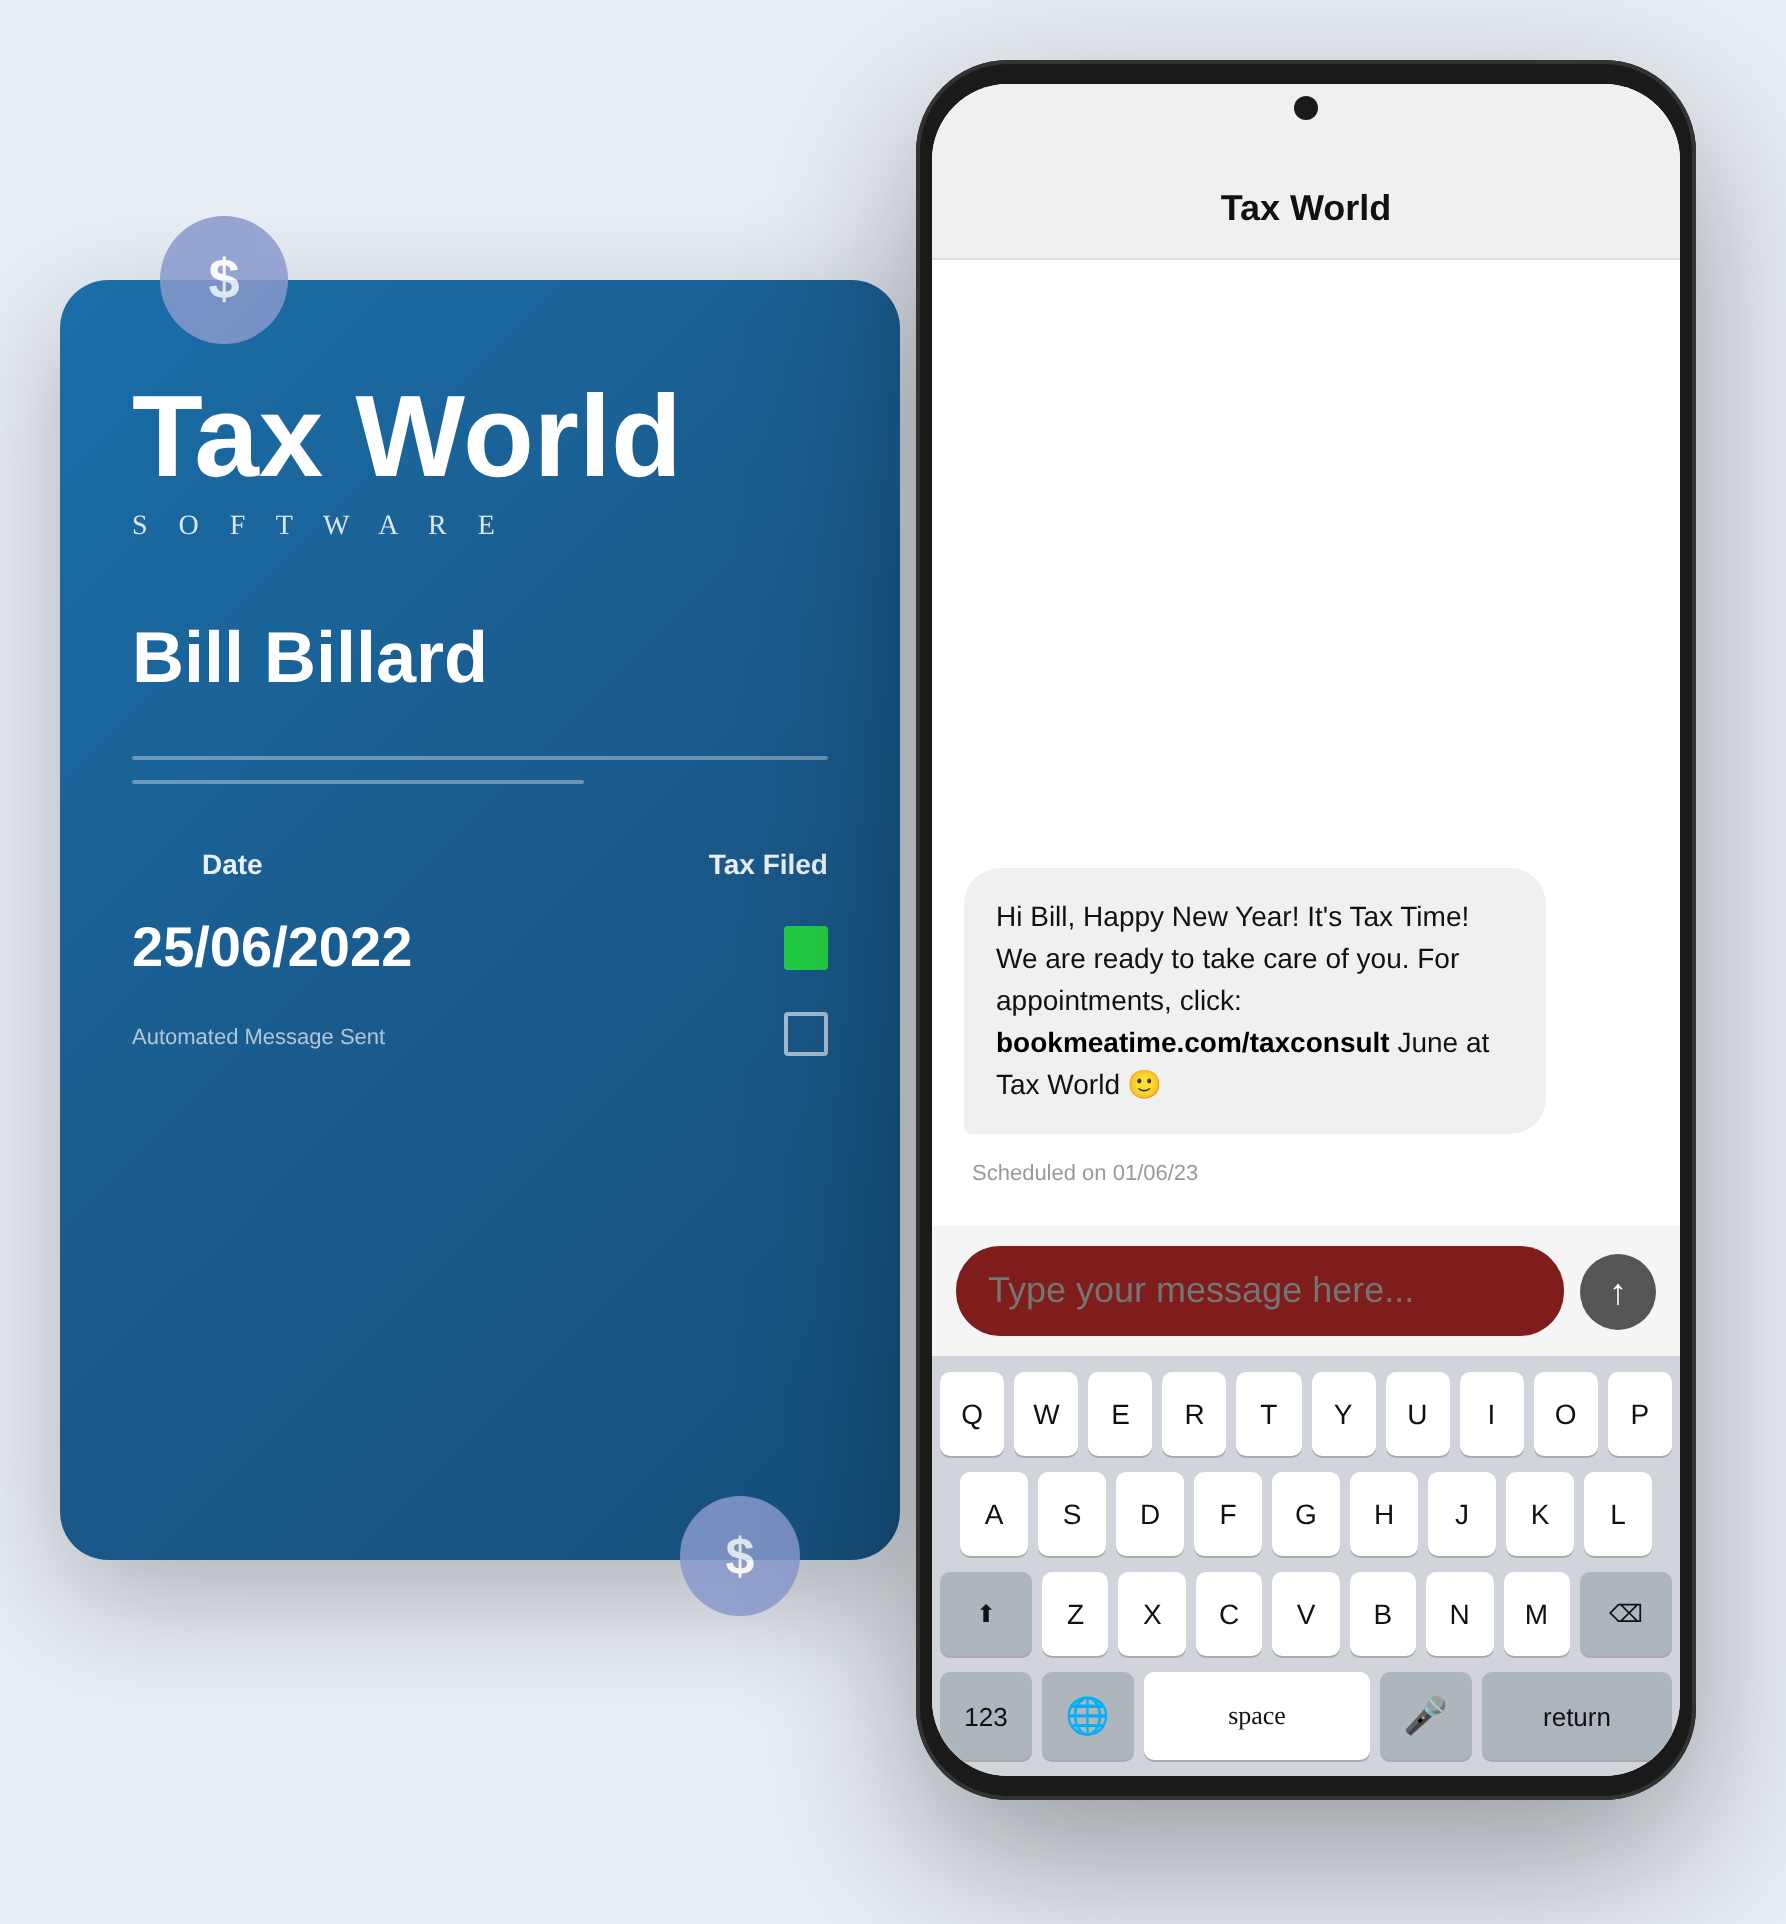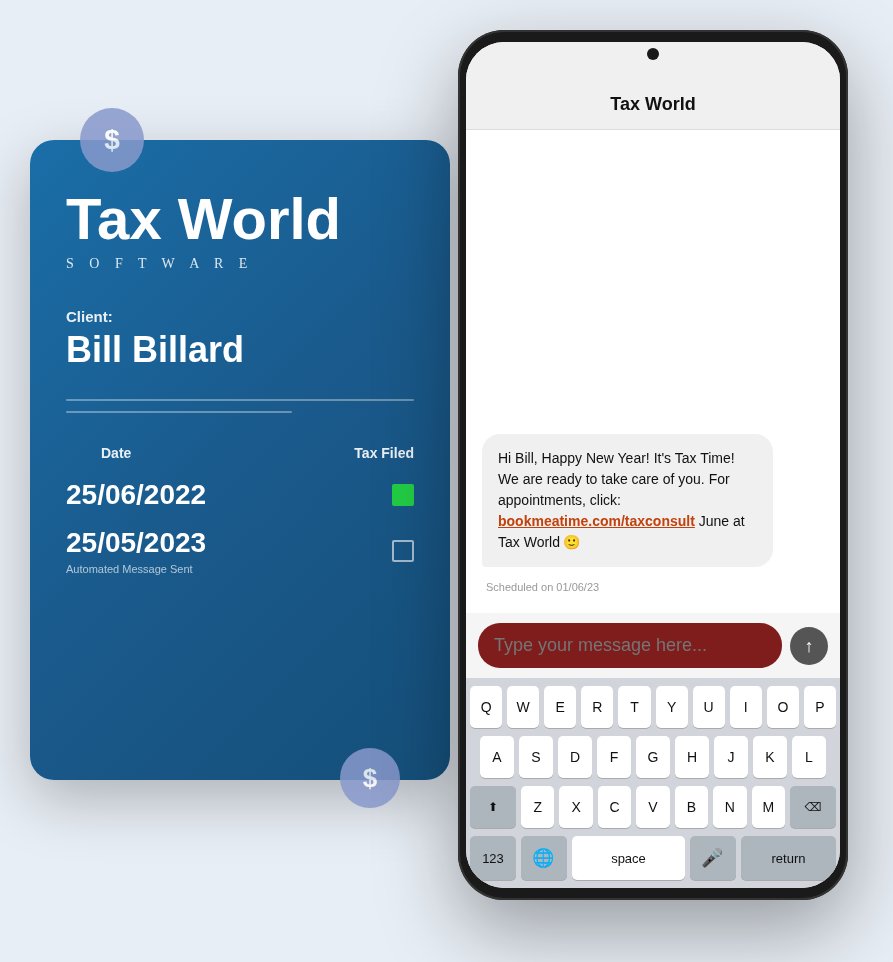--- a/index.html
+++ b/index.html
@@ -233,23 +233,22 @@
       margin-bottom: 8px;
     }
 
     .message-text {
       font-size: 14px;
       color: #111;
       line-height: 1.5;
     }
 
     .message-link {
-      text-decoration: underline;
       font-weight: 600;
-      color: #c2410c;
+      color: #000000;
     }
 
     .scheduled-text {
       font-size: 11px;
       color: #999;
       margin-top: 6px;
       margin-left: 4px;
     }
 
     .input-area {
@@ -352,58 +351,56 @@
       justify-content: center;
       font-size: 13px;
       font-weight: 500;
       color: #111;
       cursor: pointer;
       box-shadow: 0 1px 0 #aaa;
     }
 
     .key-123 { width: 46px; }
     .key-globe { width: 46px; font-size: 18px; }
-    .key-space { flex: 1; background: white; }
+    .key-space { flex: 1; background: white; font-family: Liberation Serif, serif; }
     .key-mic { width: 46px; font-size: 18px; }
     .key-return { width: 95px; font-size: 13px; }
   </style>
 </head>
 <body>
 
 <div class="scene">
 
   <div class="tax-card">
     <div class="dollar-icon-top">
       <span>$</span>
     </div>
 
     <div class="card-title">Tax World</div>
     <div class="card-subtitle">S O F T W A R E</div>
 
-    <div class="client-label">Client:</div>
     <div class="client-name">Bill Billard</div>
 
     <div class="divider-lines">
       <div class="divider-line"></div>
       <div class="divider-line short"></div>
     </div>
 
     <div class="table-header">
       <span>Date</span>
       <span>Tax Filed</span>
     </div>
 
     <div class="table-row">
       <span class="date-text">25/06/2022</span>
       <div class="check-green"></div>
     </div>
 
     <div class="table-row">
       <div>
-        <div class="date-text">25/05/2023</div>
         <div class="automated-msg">Automated Message Sent</div>
       </div>
       <div class="check-empty"></div>
     </div>
 
     <div class="dollar-icon-bottom">
       <span>$</span>
     </div>
   </div>
 

